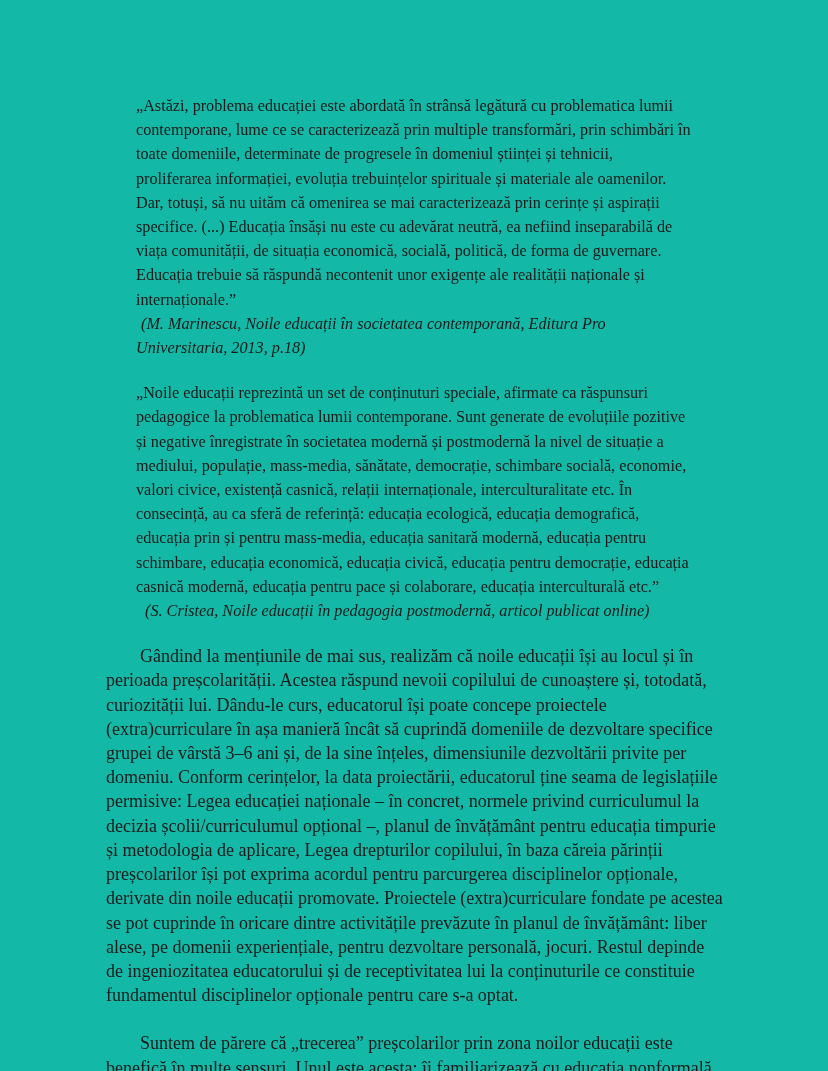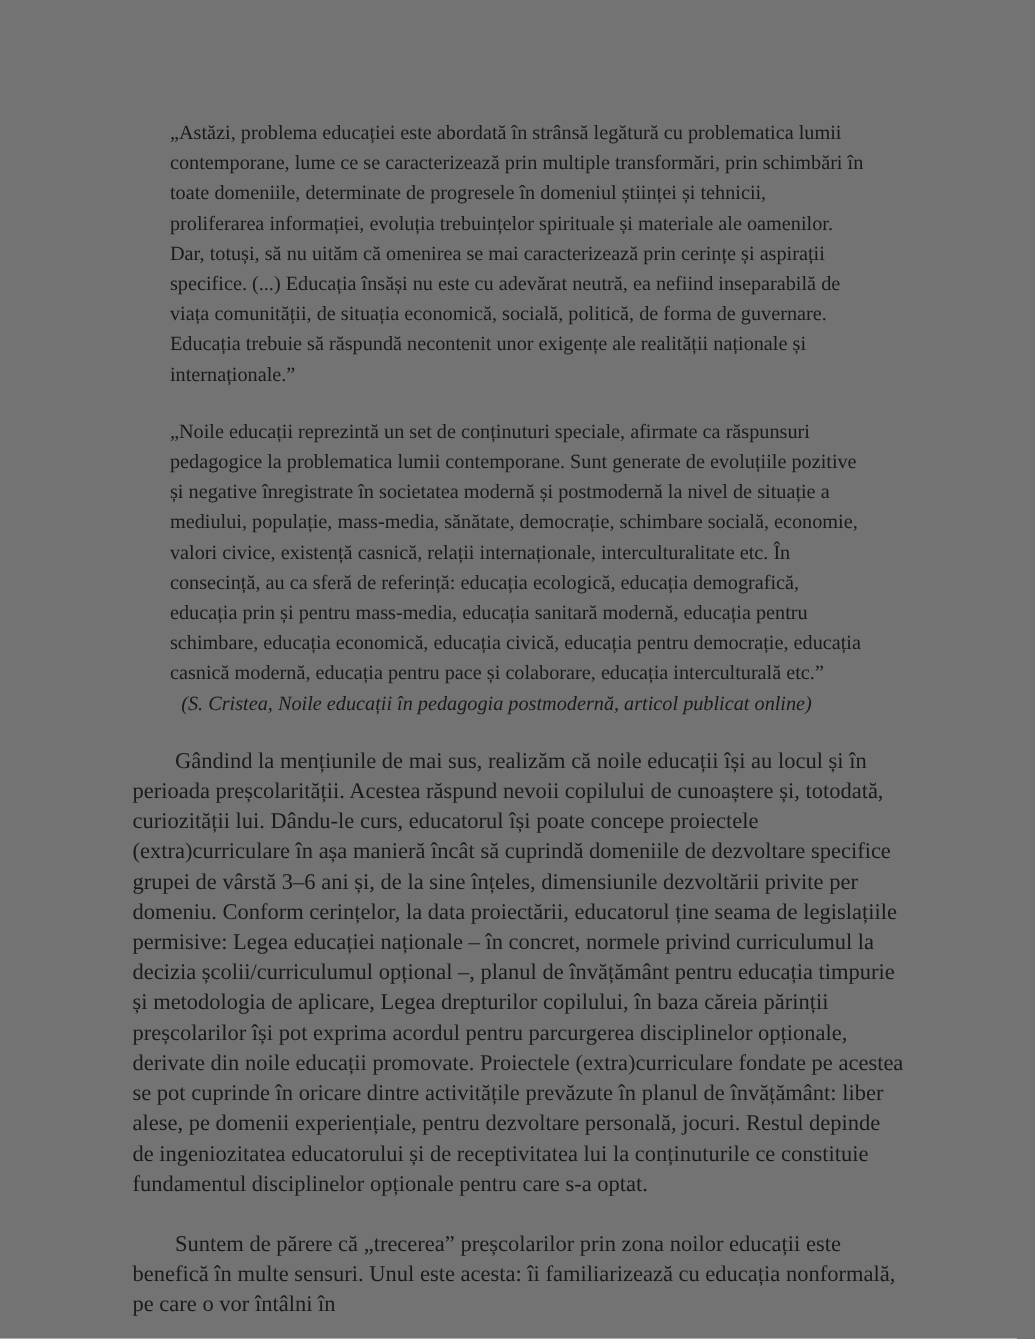--- a/index.html
+++ b/index.html
@@ -11,21 +11,21 @@
   body {
     font-family: "Liberation Serif", "DejaVu Serif", serif;
     color: #1a1a1a;
     -webkit-font-smoothing: antialiased;
   }
   .page {
     position: relative;
     width: 828px;
     height: 1071px;
     margin: 0 auto;
-    background: #737373;
+    background: #14b8a6;
     overflow: hidden;
     box-sizing: border-box;
   }
   .doc-body {
     position: absolute;
     left: 0;
     top: 0;
     width: 828px;
   }
 
@@ -83,20 +83,21 @@
 
 <div class="page">
   <div class="doc-body">
 
     <div class="block-start-1"></div>
 
     <blockquote class="quote-block">
       <span class="quote-text">„Astăzi, problema educației este abordată în strânsă legătură cu problematica lumii contemporane, lume ce se caracterizează prin multiple transformări, prin schimbări în toate domeniile, determinate de progresele în domeniul științei și tehnicii, proliferarea informației, evoluția trebuințelor spirituale și materiale ale oamenilor. Dar, totuși, să nu uităm că omenirea se mai caracterizează prin cerințe și aspirații specifice. (...) Educația însăși nu este cu adevărat neutră, ea nefiind inseparabilă de viața comunității, de situația economică, socială, politică, de forma de guvernare. Educația trebuie să răspundă necontenit unor exigențe ale realității naționale și internaționale.”</span>
     </blockquote>
 
+    <div class="citation"><span class="lead-space"></span><span>(M. Marinescu, Noile educații în societatea contemporană, Editura Pro Universitaria, 2013, p.18)</span></div>
 
     <div class="gap-md"></div>
 
     <blockquote class="quote-block">
       <span class="quote-text">„Noile educații reprezintă un set de conținuturi speciale, afirmate ca răspunsuri pedagogice la problematica lumii contemporane. Sunt generate de evoluțiile pozitive și negative înregistrate în societatea modernă și postmodernă la nivel de situație a mediului, populație, mass-media, sănătate, democrație, schimbare socială, economie, valori civice, existență casnică, relații internaționale, interculturalitate etc. În consecință, au ca sferă de referință: educația ecologică, educația demografică, educația prin și pentru mass-media, educația sanitară modernă, educația pentru schimbare, educația economică, educația civică, educația pentru democrație, educația casnică modernă, educația pentru pace și colaborare, educația interculturală etc.”</span>
     </blockquote>
 
     <div class="citation indent-more"><span class="lead-space"></span><span>(S. Cristea, Noile educații în pedagogia postmodernă, articol publicat online)</span></div>
 
     <div class="gap-md"></div>

